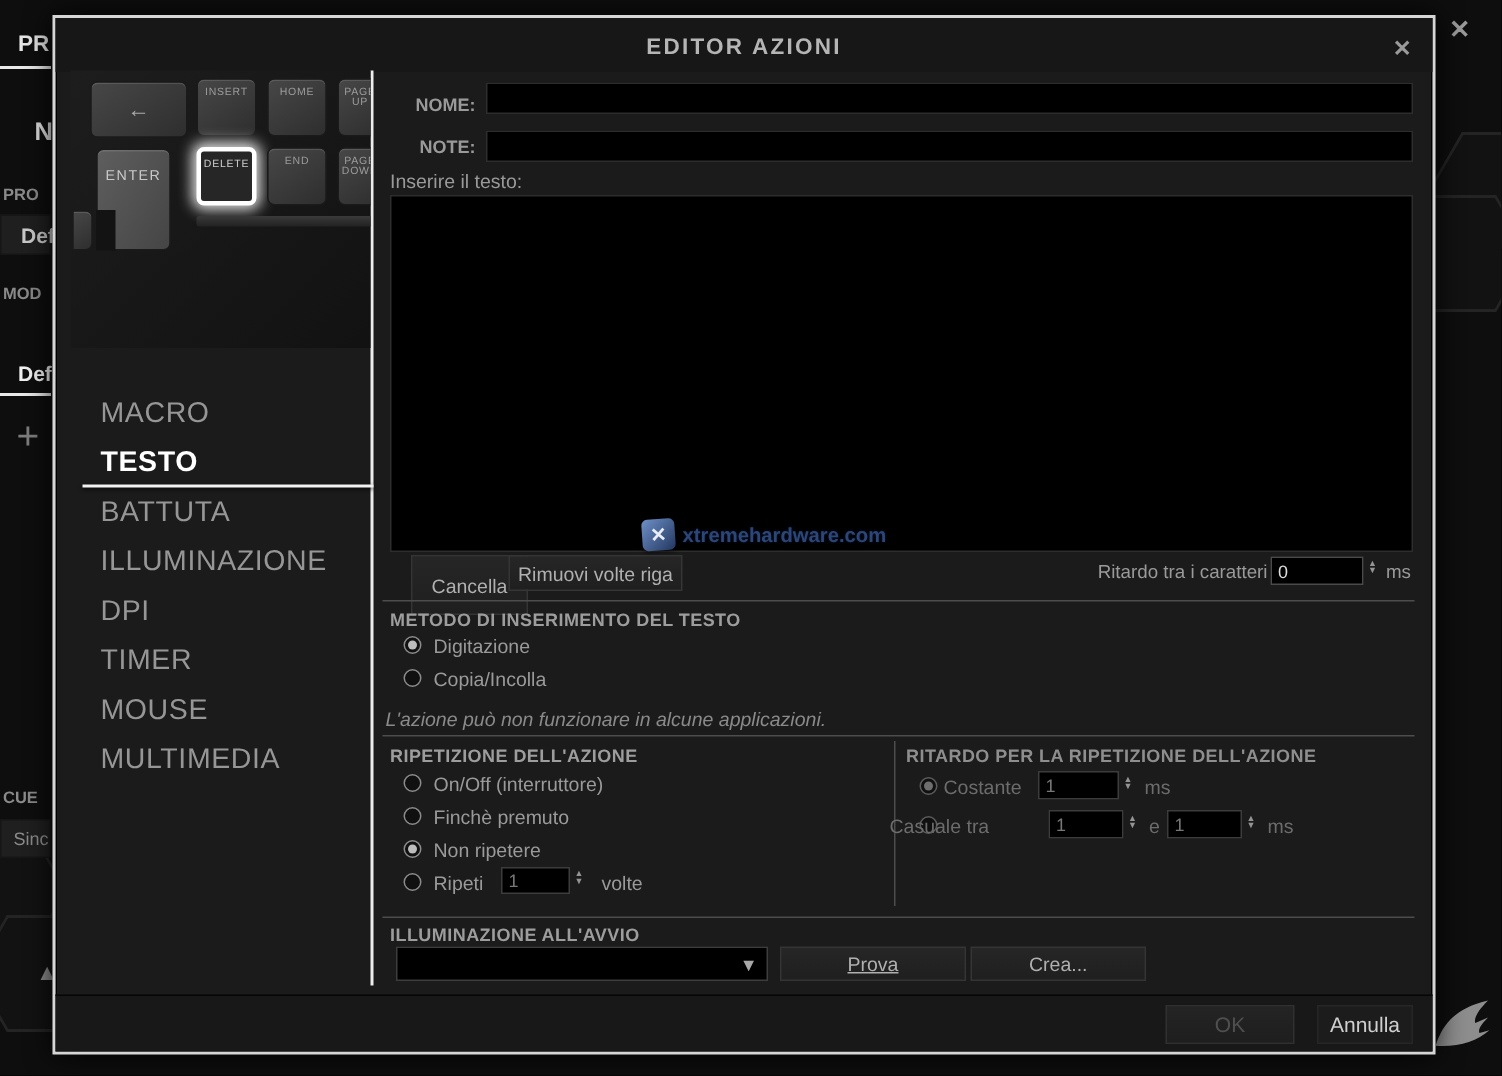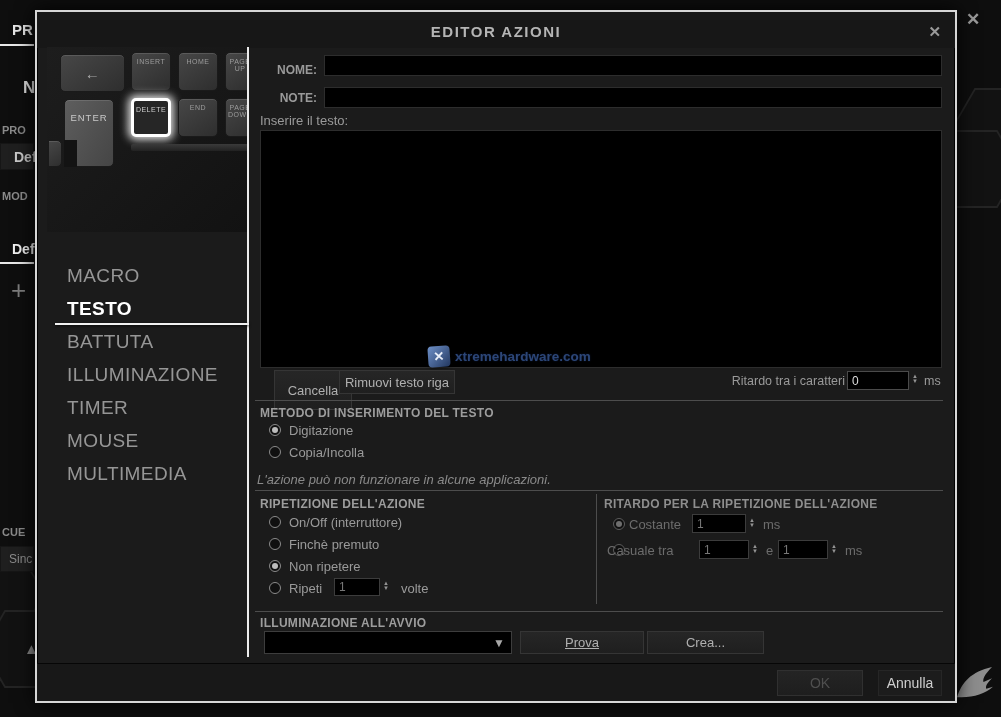--- a/index.html
+++ b/index.html
@@ -142,41 +142,42 @@
         <div class="key key-delete">DELETE</div>
         <div class="key key-end">END</div>
         <div class="key key-pagedown">PAGE DOWN</div>
         <div class="kb-strip"></div>
       </div>
       <div class="menu">
         <div class="menu-item">MACRO</div>
         <div class="menu-item selected">TESTO</div>
         <div class="menu-item">BATTUTA</div>
         <div class="menu-item">ILLUMINAZIONE</div>
+        <div class="menu-item">DPI</div>
         <div class="menu-item">TIMER</div>
         <div class="menu-item">MOUSE</div>
         <div class="menu-item">MULTIMEDIA</div>
       </div>
       <div class="menu-underline"></div>
     </div>
 
     <div class="row-label" style="left:200px; top:51px; width:80px;">NOME:</div>
     <input class="txt-input" style="left: 287px; top: 43px; width: 618px; height: 21px;" value="">
     <div class="row-label" style="left:200px; top:79px; width:80px;">NOTE:</div>
     <input class="txt-input" style="left: 287px; top: 75px; width: 618px; height: 21px;" value="">
 
     <div class="inline-label" style="left:223px; top:101px;">Inserire il testo:</div>
     <div class="big-textarea">
       <div class="watermark">
         <div class="wm-logo">✕</div>
         <div class="wm-text">xtremehardware.com</div>
       </div>
     </div>
     <button class="btn" style="left:237px; top:358px; width:78px; height:40px;">Cancella</button>
-    <button class="btn" style="left:302px; top:358px; width:116px; height:24px;">Rimuovi testo riga</button>
+    <button class="btn" style="left:302px; top:358px; width:116px; height:24px;">Rimuovi volte riga</button>
     <div class="inline-label" style="left:640px; top:362px; width:168px; text-align:right; font-size:12.5px;">Ritardo tra i caratteri</div>
     <input class="mini-input" style="left: 810px; top: 359px; width: 62px; height: 19px; color: rgb(221, 221, 221);" value="0">
     <div class="spin" style="left:875px; top:362px;">
         <span>▲</span>
         <span>▼</span>
       </div>
     <div class="inline-label" style="left:887px; top:362px; font-size:12.5px;">ms</div>
 
     <div class="sep-h" style="top:388px;"></div>
 
@@ -211,21 +212,21 @@
     <div class="radio disabled checked" style="left:576px; top:506px;"></div>
     <div class="rlabel disabled" style="left:592px; top:505px;">Costante</div>
     <input class="mini-input dim" style="left: 655px; top: 502px; width: 54px; height: 19px;" value="1">
     <div class="spin" style="left:712px; top:506px;">
         <span>▲</span>
         <span>▼</span>
       </div>
     <div class="rlabel disabled" style="left:726px; top:505px;">ms</div>
 
     <div class="radio disabled" style="left:576px; top:532px;"></div>
-    <div class="rlabel disabled" style="left:570px; top:531px;">Casuale tra</div>
+    <div class="rlabel disabled" style="left:556px; top:531px;">Casuale tra</div>
     <input class="mini-input dim" style="left: 662px; top: 528px; width: 50px; height: 19px;" value="1">
     <div class="spin" style="left:715px; top:532px;">
         <span>▲</span>
         <span>▼</span>
       </div>
     <div class="rlabel disabled" style="left:729px; top:531px;">e</div>
     <input class="mini-input dim" style="left: 741px; top: 528px; width: 50px; height: 19px;" value="1">
     <div class="spin" style="left:794px; top:532px;">
         <span>▲</span>
         <span>▼</span>

